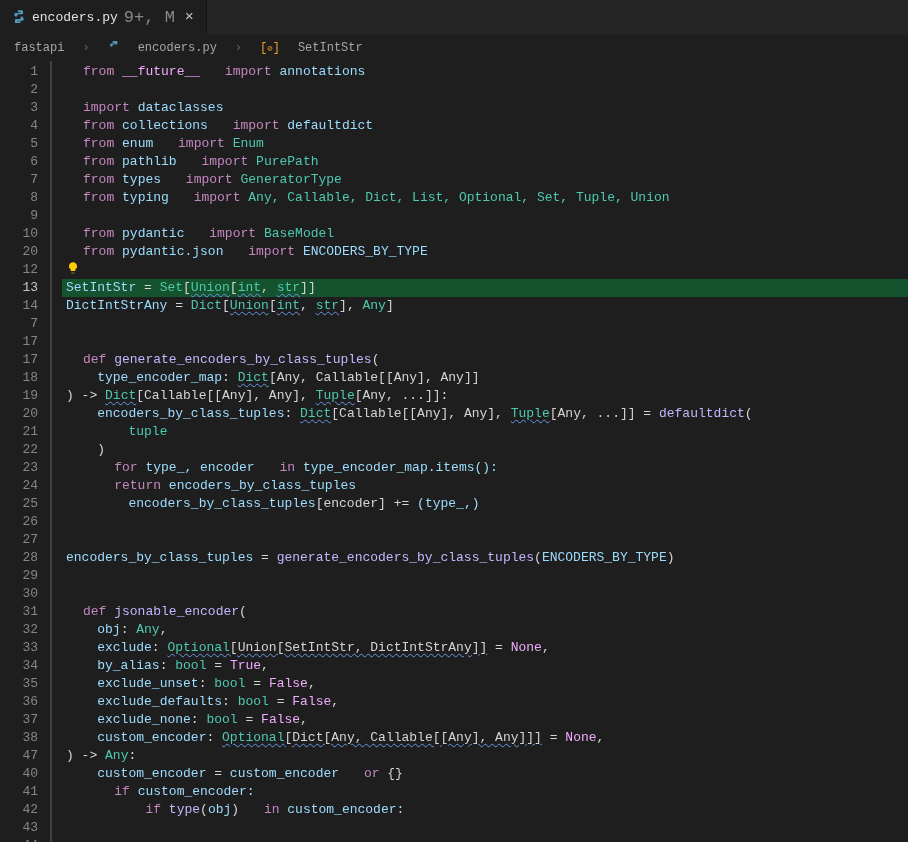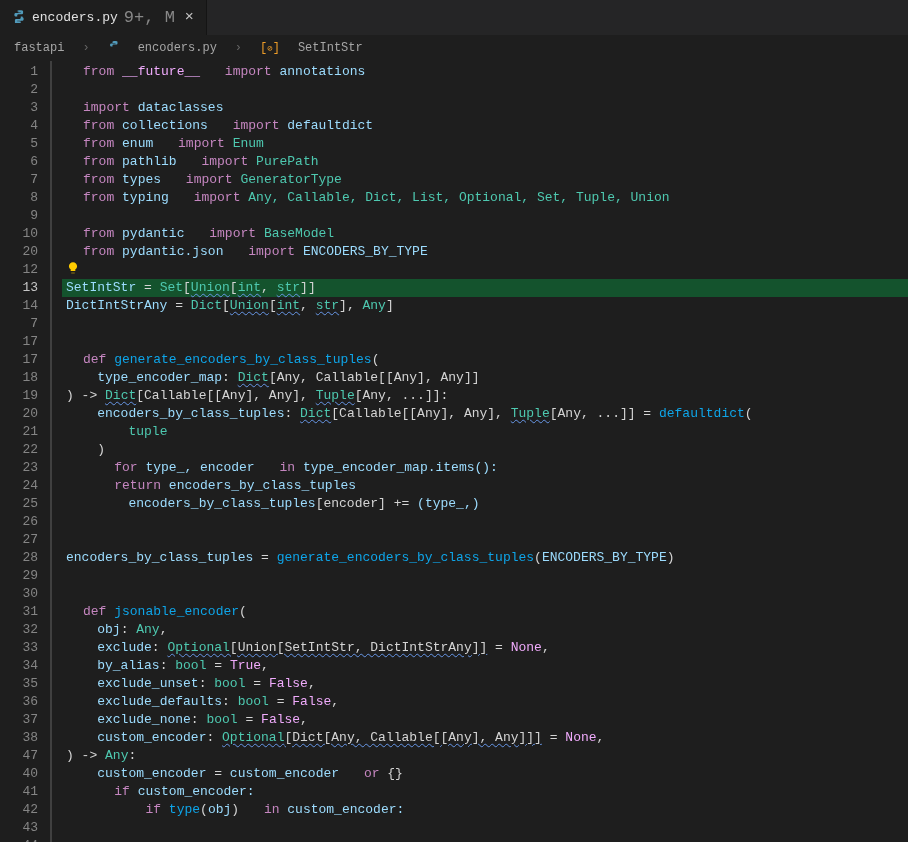--- a/index.html
+++ b/index.html
@@ -78,21 +78,21 @@
 .code .code-line.hl::before {
   content: '';
   position: absolute;
   left: 0; right: 0;
   height: 18px;
   background: rgba(90,93,94,0.3);
   z-index: -1;
 }
 .k1 { color: #c586c0; margin-left: 17px; } 
 .k2 { color: #f0abfc; } 
-.fn { color: #0ea5e9; } 
+.fn { color: #c4b5fd; } 
 .ty { color: #4ec9b0; } 
 .id { color: #9cdcfe; } 
 .pu { color: #d4d4d4; } 
 .op { color: #d4d4d4; }
 .bulb { display: inline-block; width: 14px; height: 14px; }
 .bulb svg { width: 14px; height: 14px; }
 .wavy { text-decoration: wavy underline #6796e6; text-decoration-thickness: 1px; text-underline-offset: 2px; }
 </style>
 </head>
 <body>

